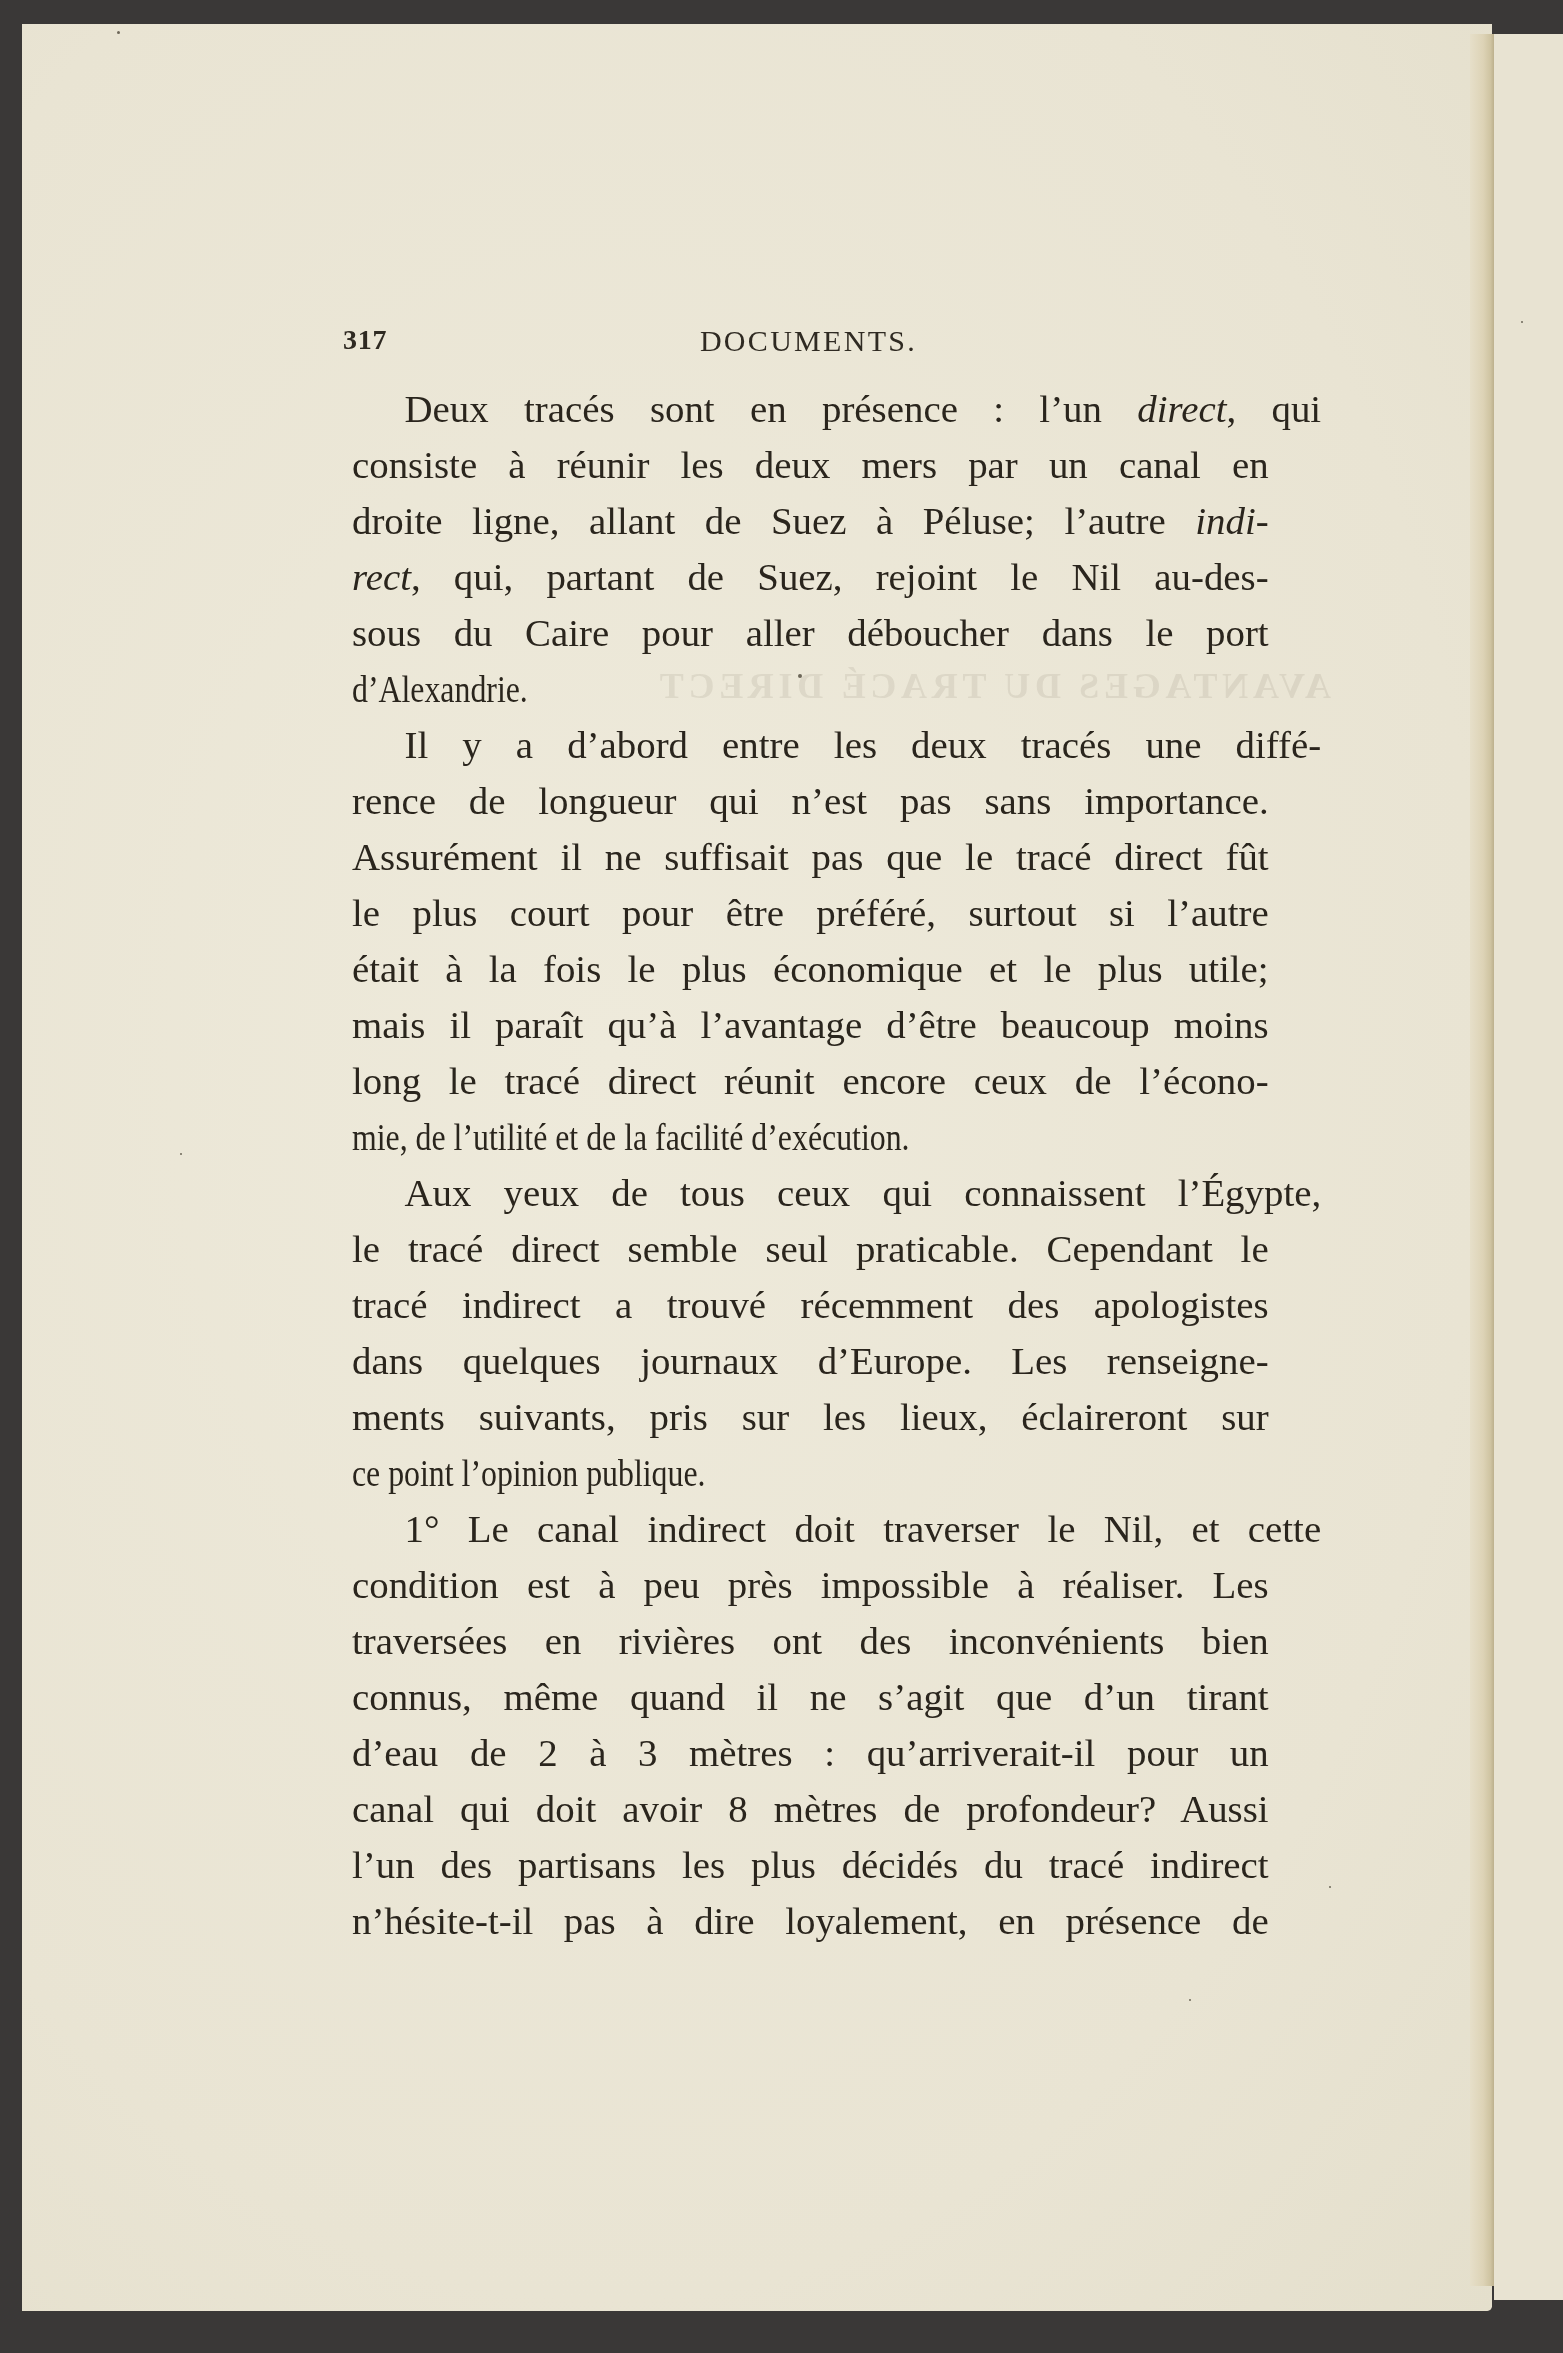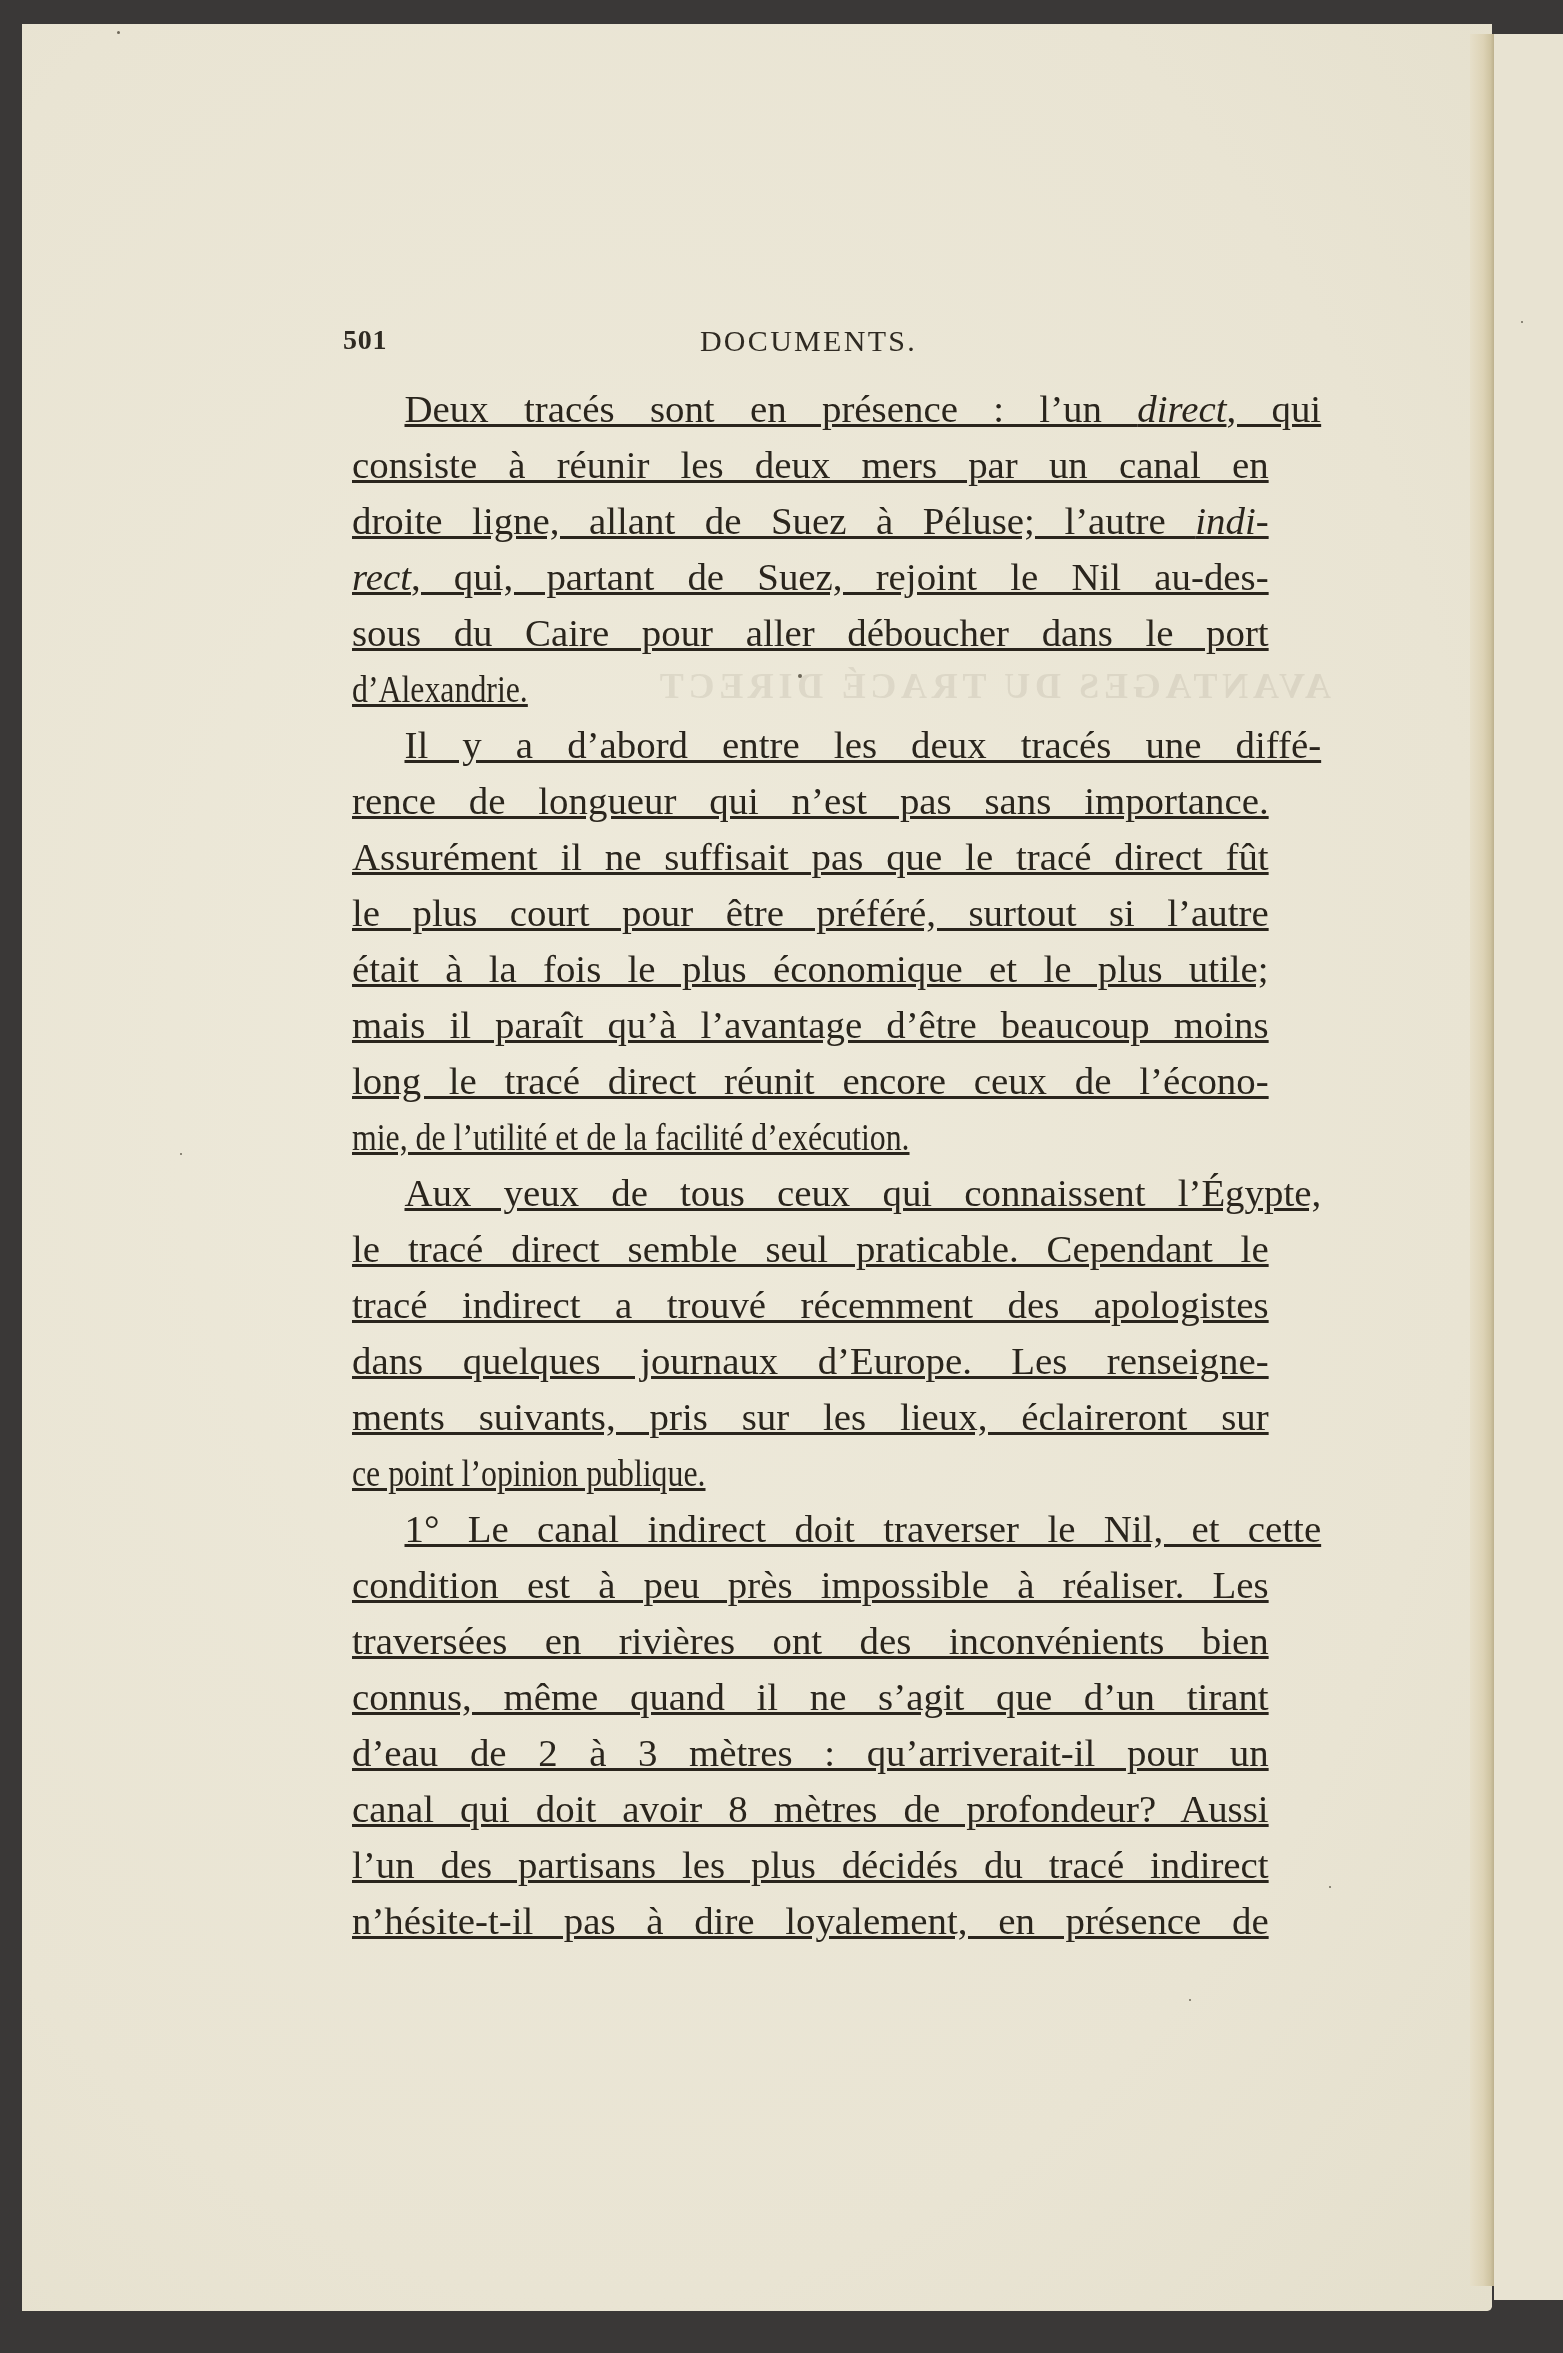--- a/index.html
+++ b/index.html
@@ -34,21 +34,21 @@
   .folio {
     position: absolute; left: 0; top: 0; font-size: 28px; font-weight: bold;
     color: #2f2a22; letter-spacing: 0.8px;
   }
   .running-title {
     position: absolute; left: 0; width: 100%; top: 0; text-align: center;
     font-size: 30px; letter-spacing: 2.3px; color: #2f2a22;
   }
   .text-block {
     position: absolute; left: 352px; top: 382px; width: 916px;
-    color: #2a251d; font-size: 37px; line-height: 56px; text-decoration: underline;
+    color: #2a251d; font-size: 37px; line-height: 56px;
   }
   .line {
     display: block; height: 56px; white-space: nowrap;
     text-align: justify; text-align-last: justify;
     transform-origin: left center;
   }
   .line.last { text-align-last: left; }
   .line.indent { padding-left: 50px; }
   .i { font-style: italic; }
   .speck { position: absolute; width: 3.1px; height: 3.1px; border-radius: 50%; background: #6d6759; }
@@ -63,21 +63,21 @@
 <div class="bleed">AVANTAGES DU TRACÉ DIRECT</div>
 
 <div class="speck" style="left:117px; top:31px;"></div>
 <div class="speck" style="left:798px; top:674px; width:3.9px;height:3.9px;"></div>
 <div class="speck" style="left:180px; top:1153px; width:2.3px;height:2.3px;"></div>
 <div class="speck" style="left:1329px; top:1886px; width:2.3px;height:2.3px;"></div>
 <div class="speck" style="left:1189px; top:1999px; width:2.3px;height:2.3px;"></div>
 <div class="speck" style="left:1521px; top:321px; width:2.3px;height:2.3px;"></div>
 
 <div class="header">
-  <span class="folio">501</span>
+  <span class="folio">317</span>
   <span class="running-title">DOCUMENTS.</span>
 </div>
 
 <div class="text-block" id="text-block">
     <div>
       <span class="line indent" style="display: block; width: 873px; transform: scaleX(1.05);">Deux tracés sont en présence : l’un <span class="i">direct</span>, qui</span>
       <span class="line" style="display: block; width: 873px; transform: scaleX(1.05);">consiste à réunir les deux mers par un canal en</span>
       <span class="line" style="display: block; width: 873px; transform: scaleX(1.05);">droite ligne, allant de Suez à Péluse; l’autre <span class="i">indi-</span></span>
       <span class="line" style="display: block; width: 873px; transform: scaleX(1.05);"><span class="i">rect</span>, qui, partant de Suez, rejoint le Nil au-des-</span>
       <span class="line" style="display: block; width: 873px; transform: scaleX(1.05);">sous du Caire pour aller déboucher dans le port</span>

